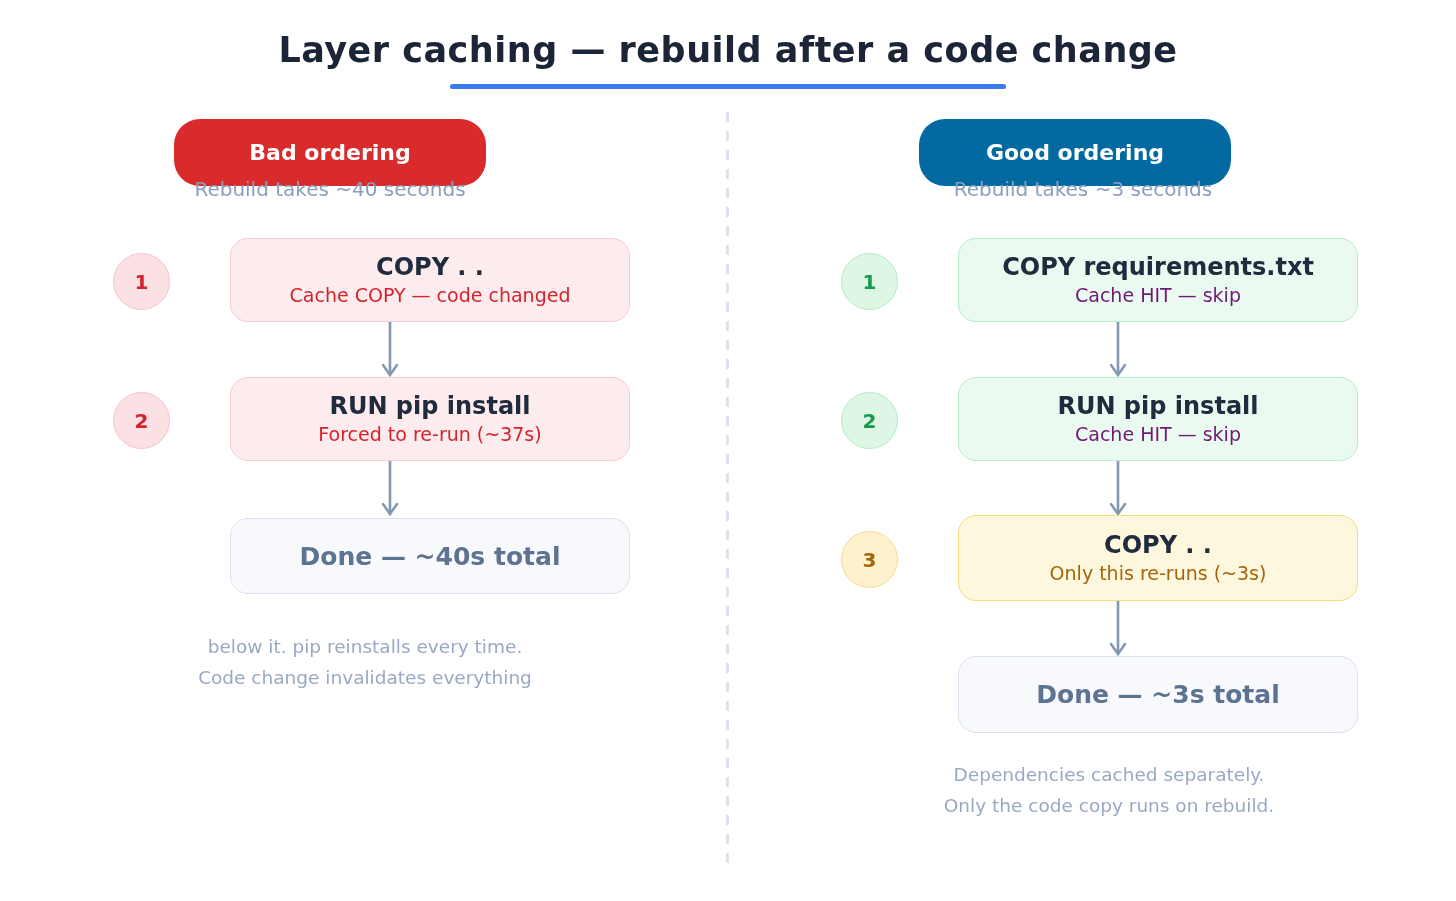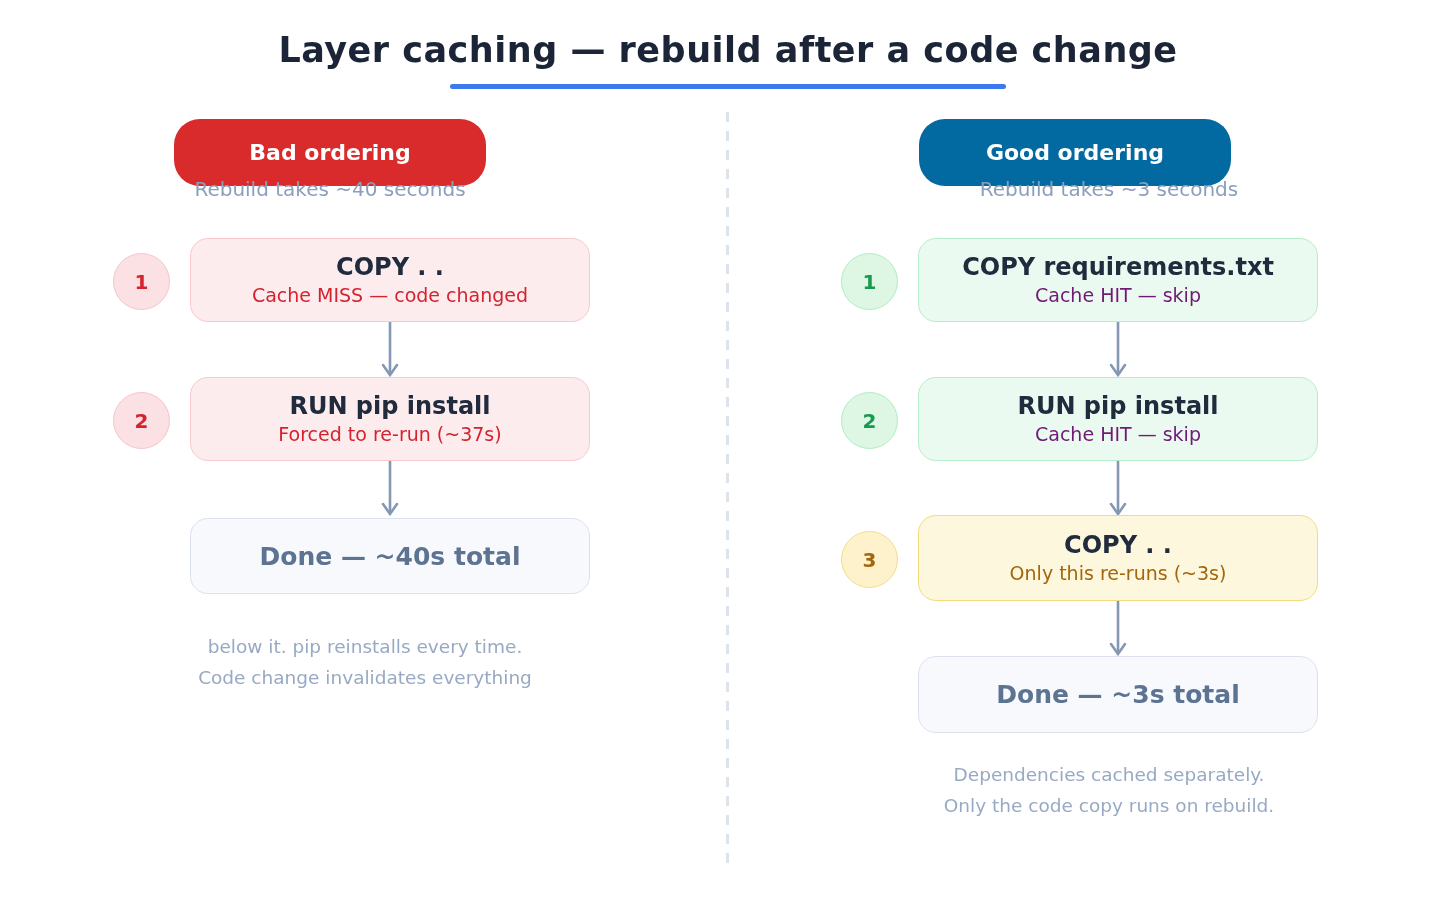--- a/index.html
+++ b/index.html
@@ -14,32 +14,32 @@
          background:repeating-linear-gradient(to bottom,#dce3ea 0 10px,transparent 10px 19px);}
 
   .badge{position:absolute;width:312px;height:67px;border-radius:26px;color:#ffffff;
          font-size:22px;font-weight:bold;display:flex;align-items:center;justify-content:center;}
   .badge-bad{left:174px;top:119px;background:#d92b2b;}
   .badge-good{left:919px;top:119px;background:#0369a1;}
 
   .col-subtitle{position:absolute;width:312px;top:177px;text-align:center;
          font-size:20px;color:#8b9fbc;}
   .sub-bad{left:174px;}
-  .sub-good{left:953px;}
+  .sub-good{left:927px;}
 
   .circle{position:absolute;width:57px;height:57px;border-radius:50%;box-sizing:border-box;
          display:flex;align-items:center;justify-content:center;font-size:20px;font-weight:bold;}
   .c-red{background:#fce1e4;border:1.5px solid #f6c4cb;color:#d5232e;}
   .c-green{background:#ddf7e4;border:1.5px solid #b2ecc2;color:#179a4d;}
   .c-yellow{background:#fdf2cc;border:1.5px solid #f2dd8e;color:#a4660c;}
   .circle.lc{left:113px;} .circle.rc{left:841px;}
   .ct1{top:253px;} .ct2{top:392px;} .ct3{top:531px;}
 
   .box{position:absolute;width:400px;box-sizing:border-box;border-radius:18px;
-       display:flex;flex-direction:column;align-items:center;justify-content:center;gap:5px;}
+       display:flex;flex-direction:column;align-items:center;justify-content:center;gap:5px;margin-left:40px;}
   .box.lb{left:190px;} .box.rb{left:918px;}
   .bt1{top:238px;height:84px;} .bt2{top:377px;height:84px;}
   .bt3l{top:518px;height:76px;} .bt3y{top:515px;height:86px;} .bt4{top:656px;height:77px;}
   .theme-red{background:#fdecee;border:1.5px solid #f8c9ce;}
   .theme-green{background:#eafaf0;border:1.5px solid #b5edc8;}
   .theme-yellow{background:#fdf7dd;border:1.5px solid #f4da7c;}
   .theme-done{background:#f7f9fc;border:1.5px solid #dbe2ee;}
 
   .box-title{font-size:24px;font-weight:bold;color:#212b3e;line-height:1.1;}
   .box-detail{font-size:19px;line-height:1.1;}
@@ -62,21 +62,21 @@
   <h1 class="title">Layer caching — rebuild after a code change</h1>
   <div class="title-underline"></div>
   <div class="divider"></div>
 
   <div class="badge badge-bad">Bad ordering</div>
   <div class="col-subtitle sub-bad">Rebuild takes ~40 seconds</div>
 
   <div class="circle c-red lc ct1">1</div>
   <div class="box theme-red lb bt1">
     <div class="box-title">COPY . .</div>
-    <div class="box-detail d-red">Cache MISS — code changed</div>
+    <div class="box-detail d-red">Cache COPY — code changed</div>
   </div>
 
   <svg class="arrow a-l at1" viewBox="0 0 20 56">
     <line x1="10" y1="0" x2="10" y2="52" stroke="#8498b4" stroke-width="2.6"></line>
     <path d="M3 43 L10 53 L17 43" fill="none" stroke="#8498b4" stroke-width="2.6" stroke-linecap="round"></path>
   </svg>
 
   <div class="circle c-red lc ct2">2</div>
   <div class="box theme-red lb bt2">
     <div class="box-title">RUN pip install</div>

